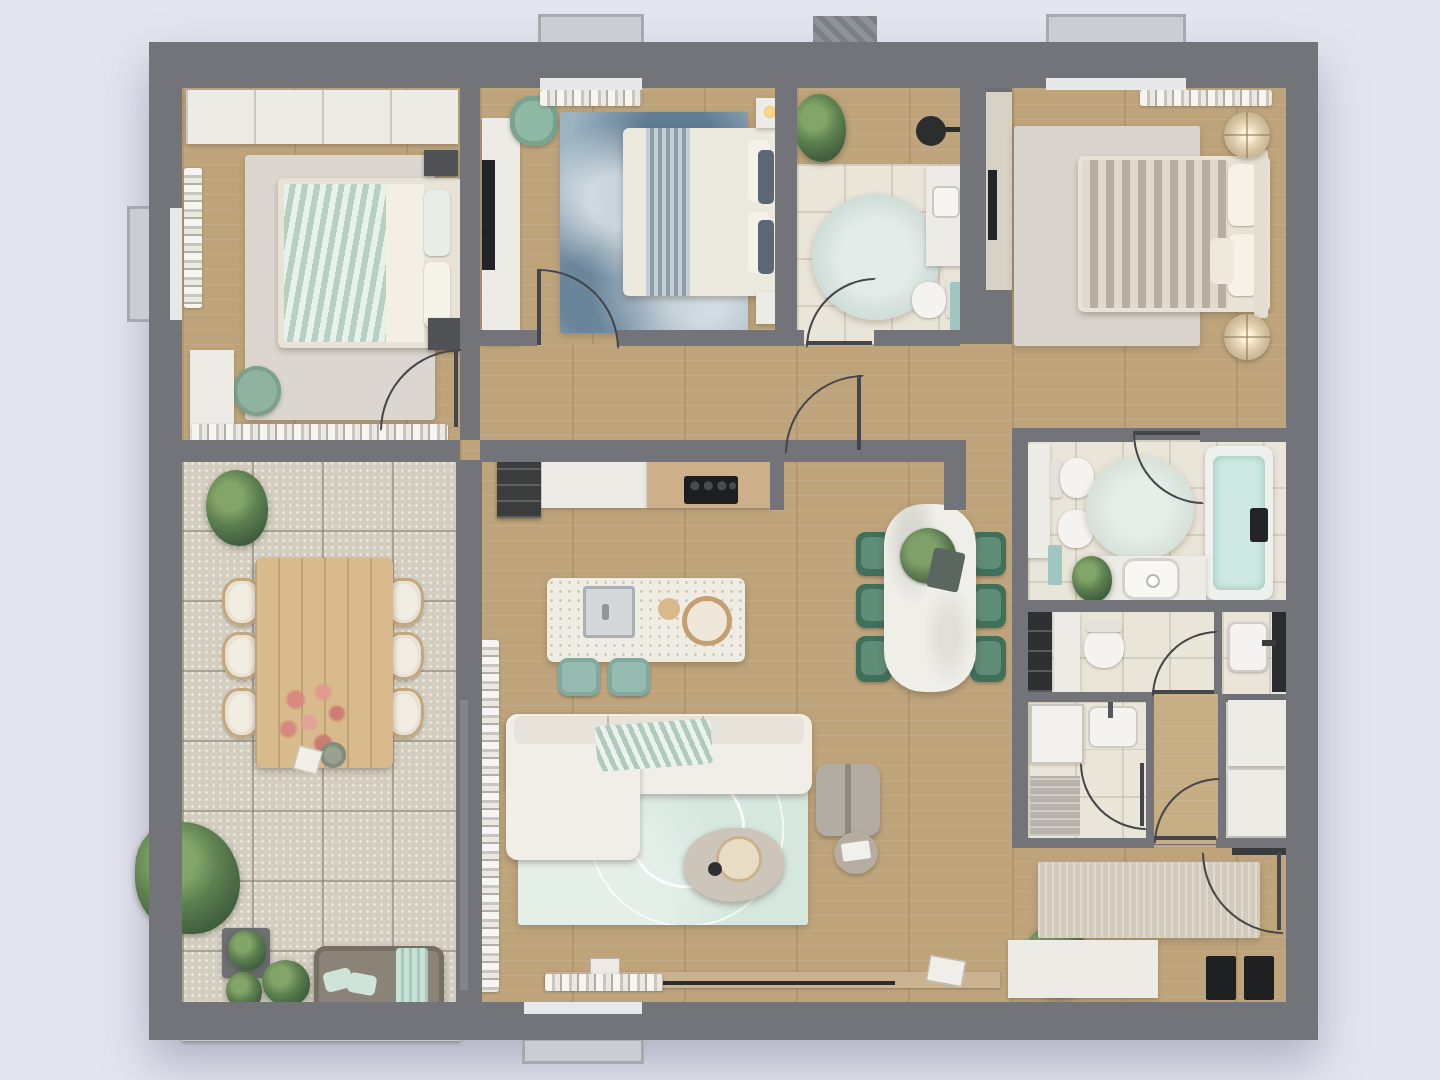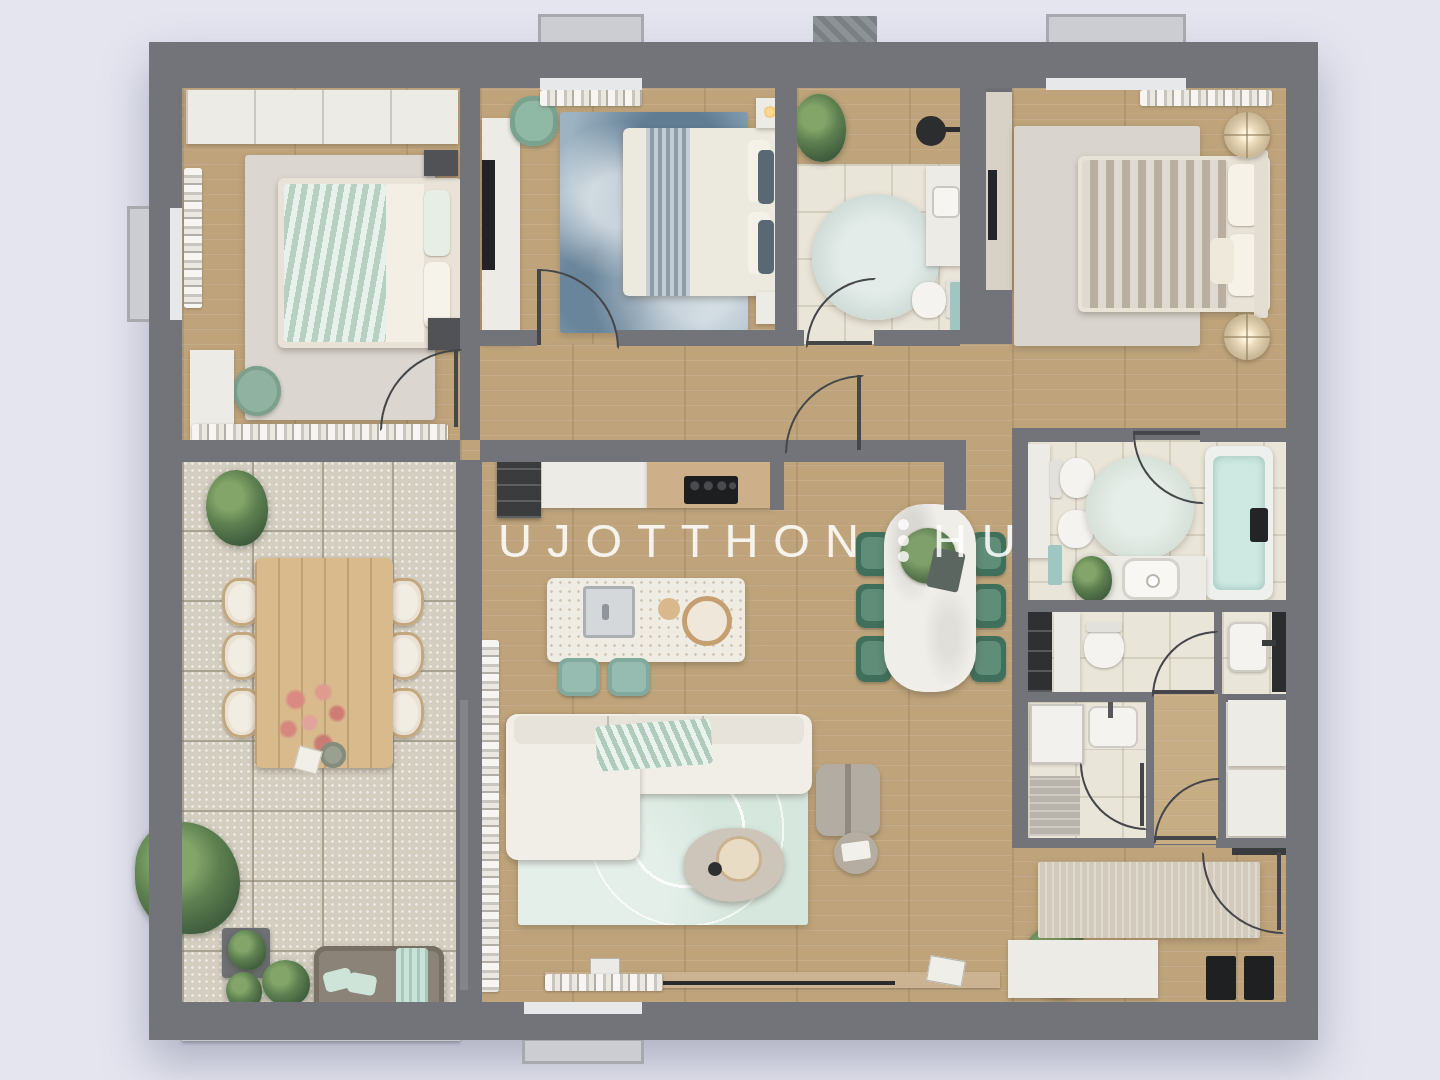--- a/index.html
+++ b/index.html
@@ -298,23 +298,14 @@
   <div class="abs leaf" style="left:1133px;top:431px;width:67px;height:4px;"></div>
   <div class="abs door arc-tl" style="left:1152px;top:631px;width:62px;height:62px;"></div>
   <div class="abs leaf" style="left:1152px;top:690px;width:62px;height:4px;"></div>
   <div class="abs door arc-bl" style="left:1080px;top:763px;width:63px;height:63px;"></div>
   <div class="abs leaf" style="left:1140px;top:763px;width:4px;height:63px;"></div>
   <div class="abs door arc-tl" style="left:1154px;top:778px;width:62px;height:62px;"></div>
   <div class="abs leaf" style="left:1154px;top:836px;width:62px;height:4px;"></div>
   <div class="abs door arc-bl" style="left:1202px;top:852px;width:78px;height:78px;"></div>
   <div class="abs leaf" style="left:1277px;top:852px;width:4px;height:78px;"></div>
 
-  <div class="abs watermark" style="left:498px;top:512px;height:56px;">
-    <span>UJOTTHON</span>
-    <span class="wm-dots">
-      <span class="wm-dot"></span>
-      <span class="wm-dot"></span>
-      <span class="wm-dot"></span>
-    </span>
-    <span>HU</span>
-  </div>
 
 </div>
 
 </body></html>

